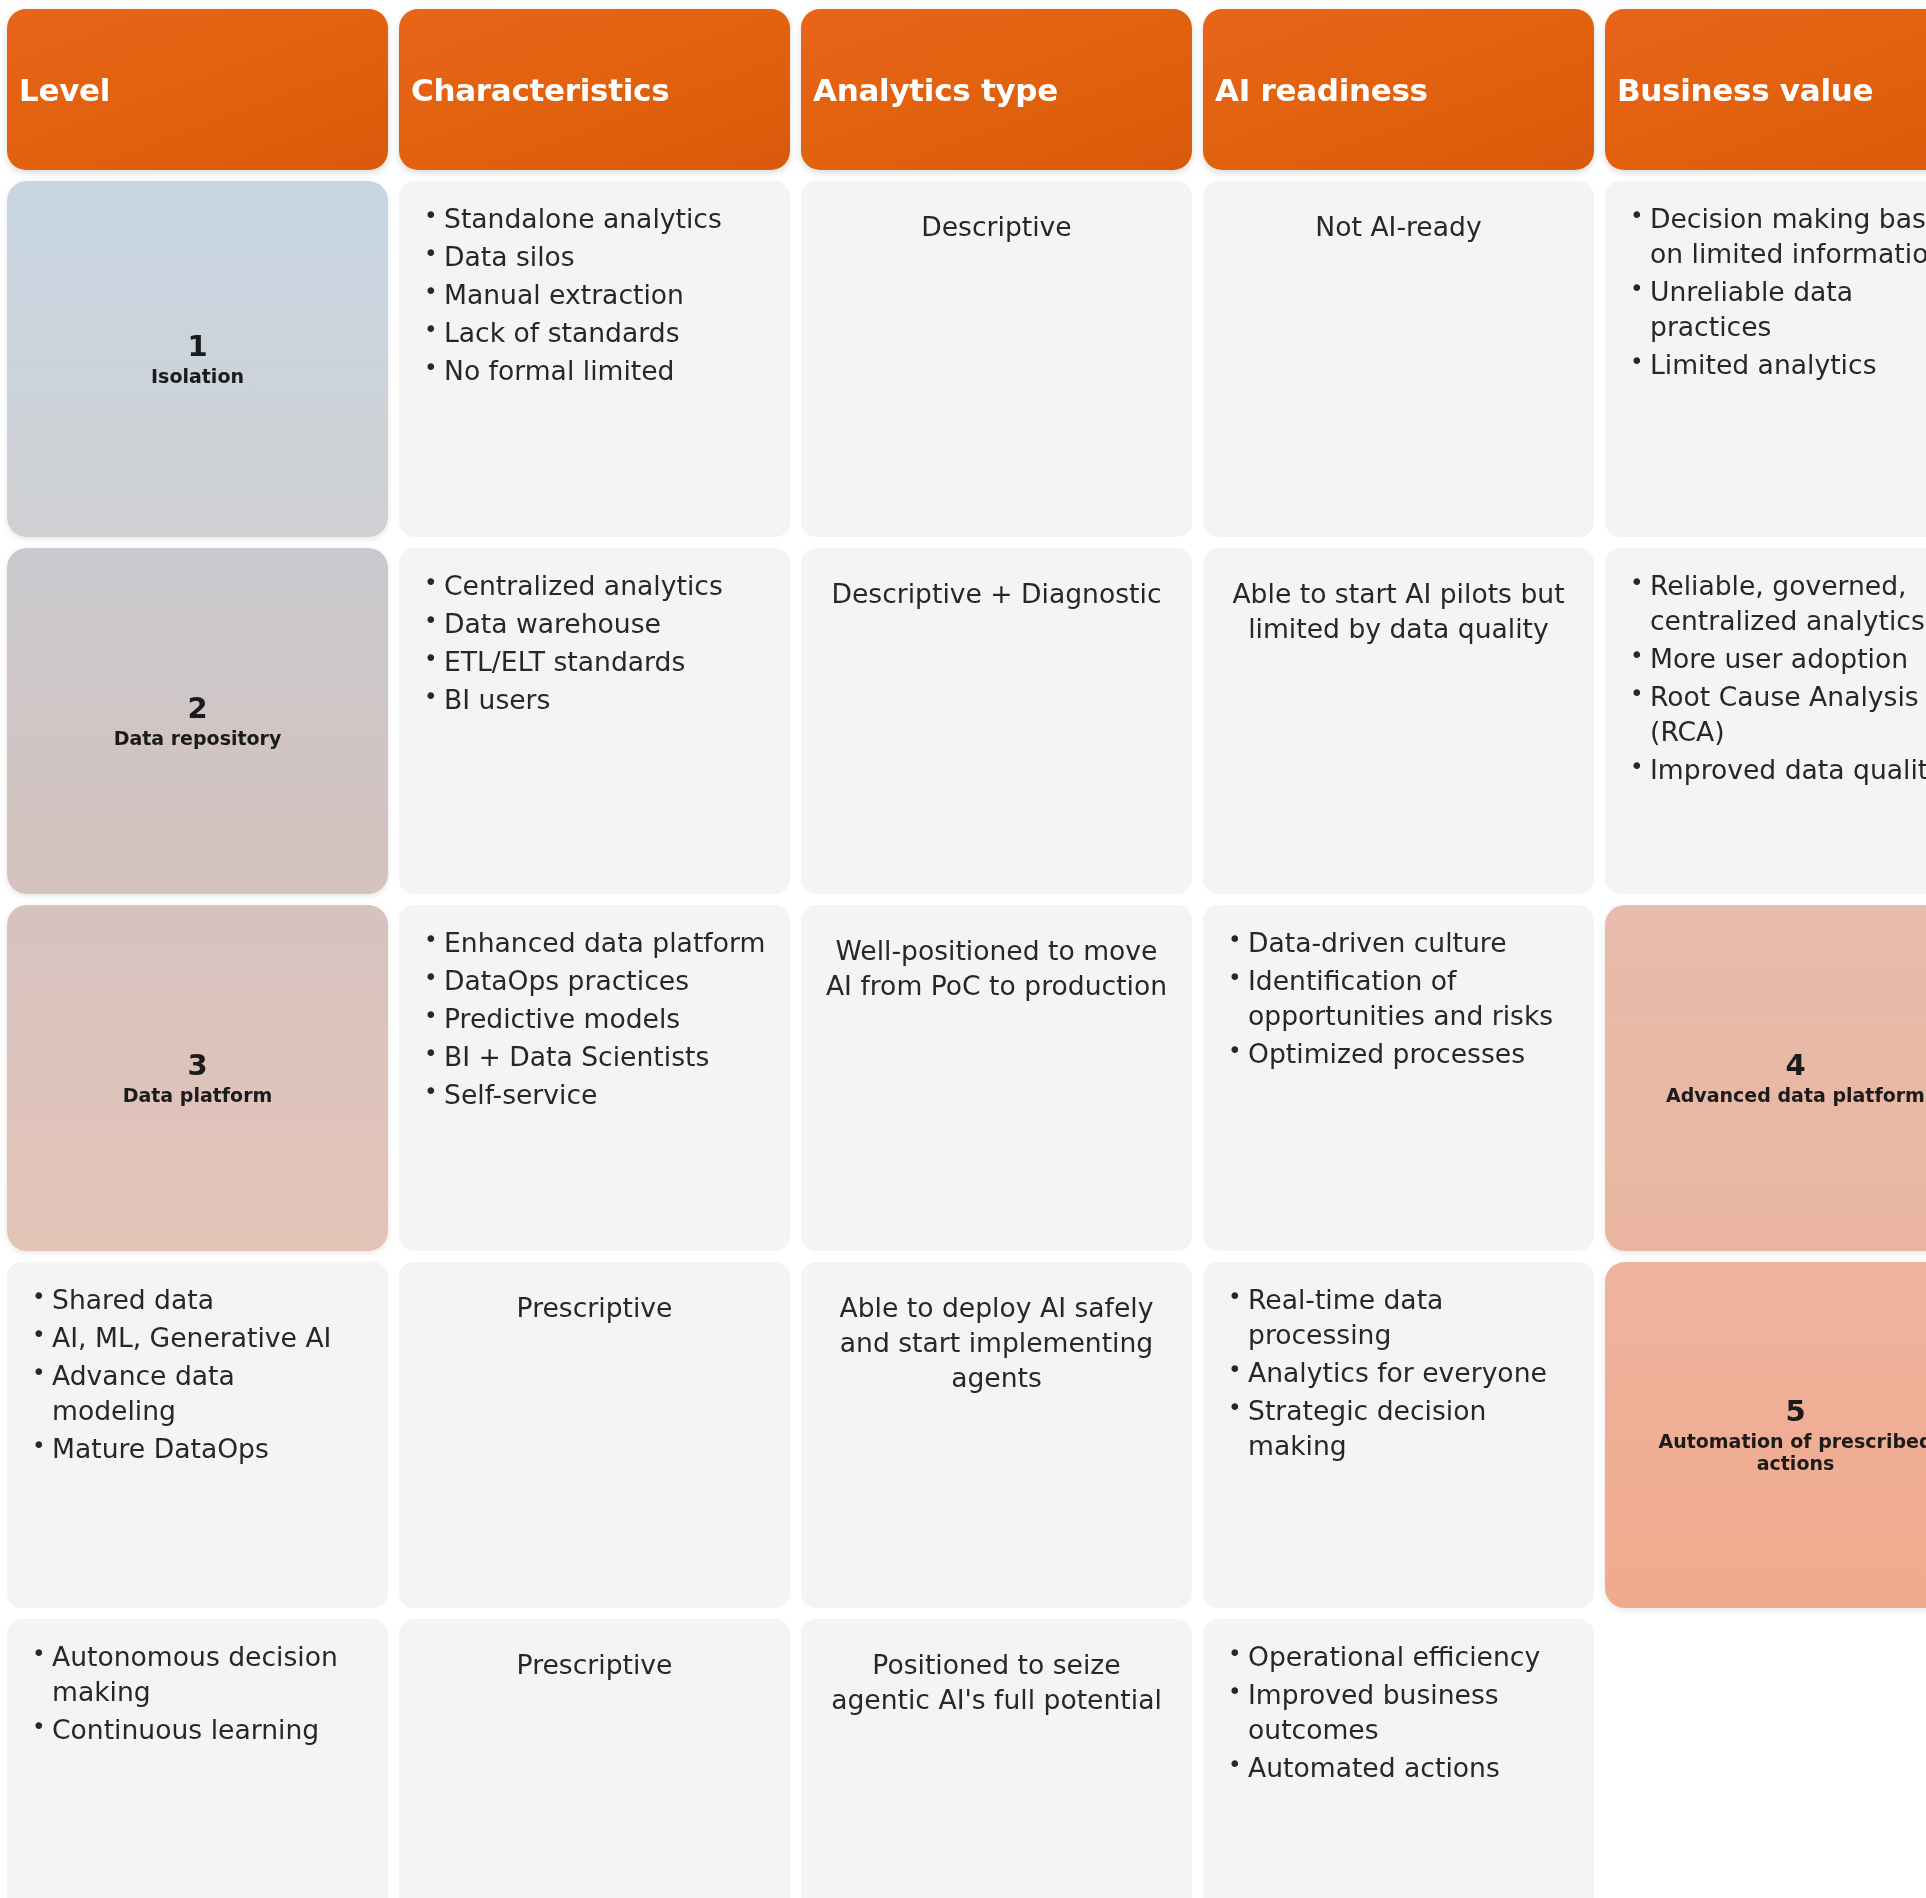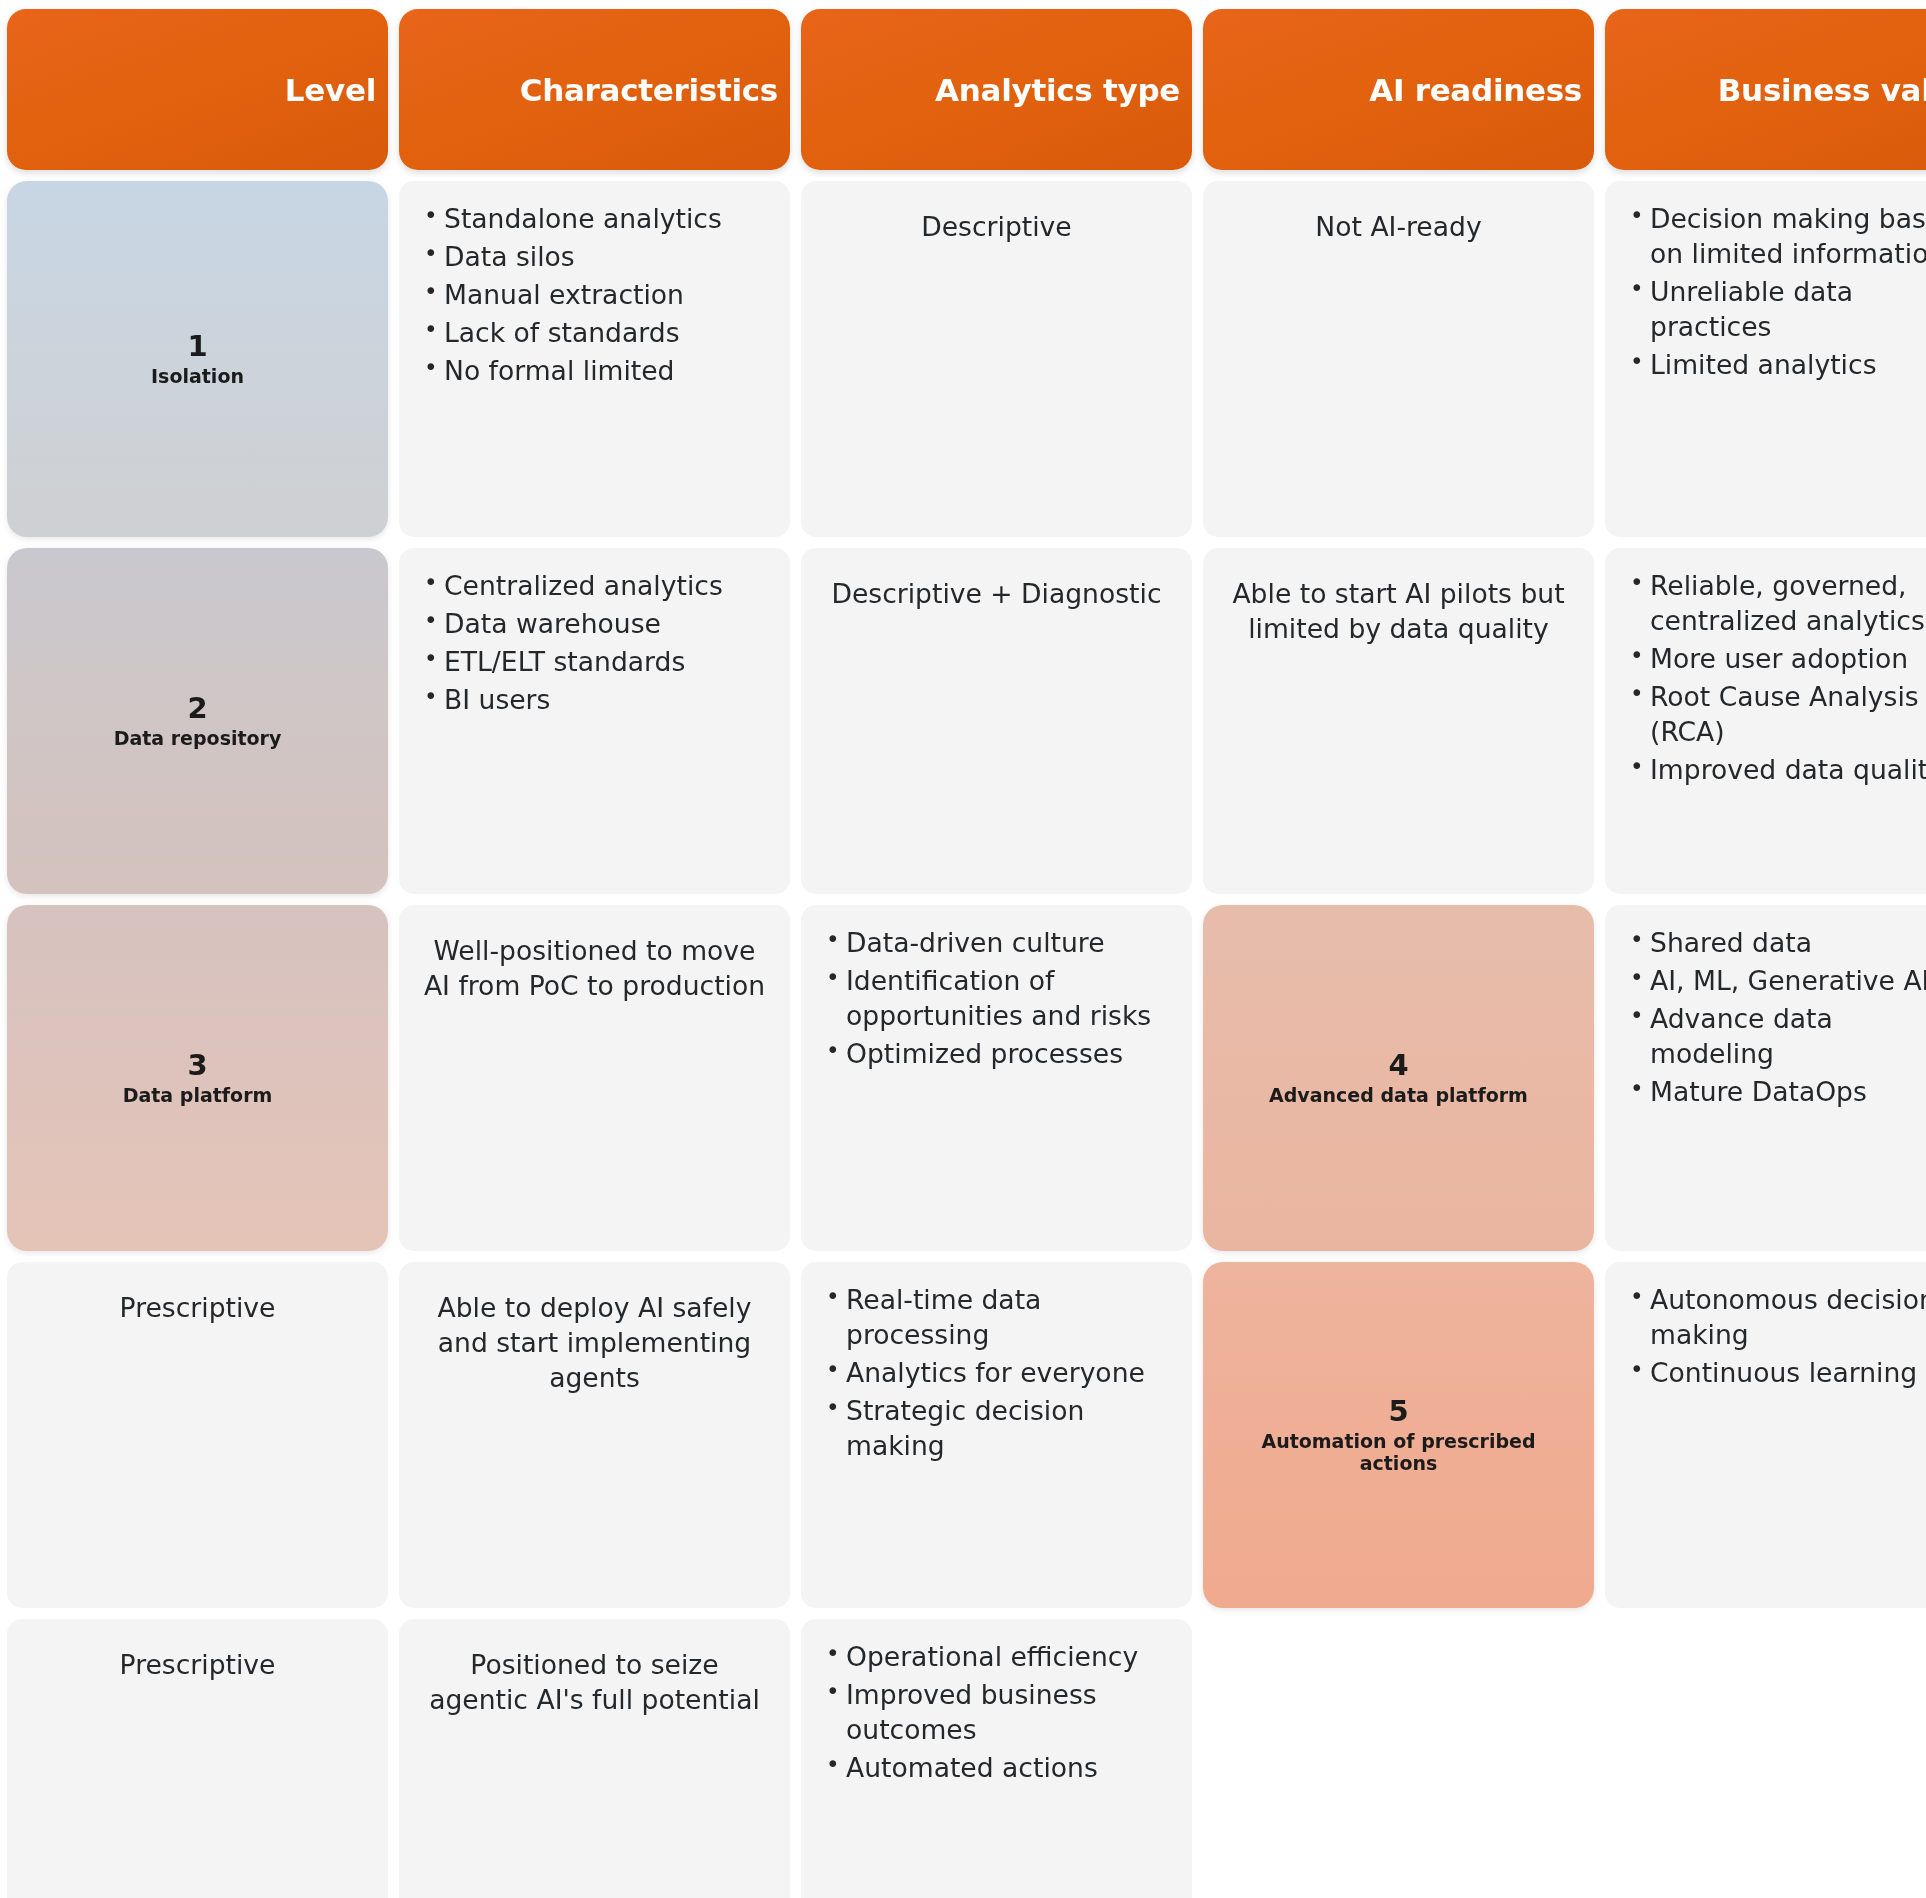--- a/index.html
+++ b/index.html
@@ -26,21 +26,21 @@
     row-gap: 11px;
   }
 
   
   .hdr {
     border-radius: 19px;
     background: linear-gradient(160deg, #e8641a 0%, #e2620f 45%, #d85a0a 100%);
     box-shadow: 0 3px 7px rgba(0,0,0,0.14);
     display: flex;
     align-items: center;
-    justify-content: flex-end;
+    justify-content: flex-start;
     color: #ffffff;
     font-size: 31px;
     font-weight: 700;
     letter-spacing: -0.3px;
     text-align: center;
     padding: 0 12px;
     box-sizing: border-box;
   }
 
   
@@ -189,20 +189,29 @@
       <li>More user adoption</li>
       <li>Root Cause Analysis (RCA)</li>
       <li>Improved data quality</li>
     </ul>
   </div>
 
   <div class="lvl lvl-3">
     <div class="num">3</div>
     <div class="nm">Data platform</div>
   </div>
+  <div class="cell">
+    <ul class="bullets">
+      <li>Enhanced data platform</li>
+      <li>DataOps practices</li>
+      <li>Predictive models</li>
+      <li>BI + Data Scientists</li>
+      <li>Self-service</li>
+    </ul>
+  </div>
   <div class="cell center">
       <div class="txt">Well-positioned to move AI from PoC to production</div>
     </div>
   <div class="cell">
     <ul class="bullets">
       <li>Data-driven culture</li>
       <li>Identification of opportunities and risks</li>
       <li>Optimized processes</li>
     </ul>
   </div>

